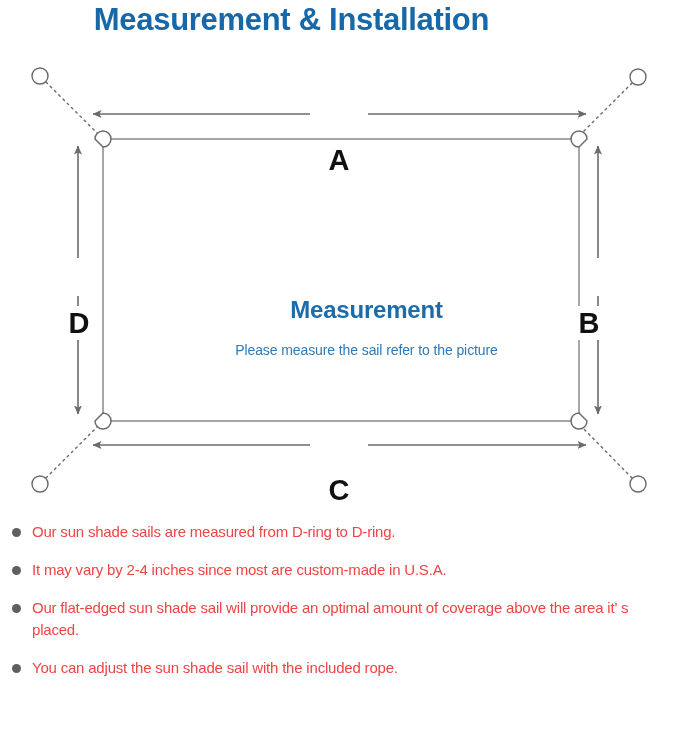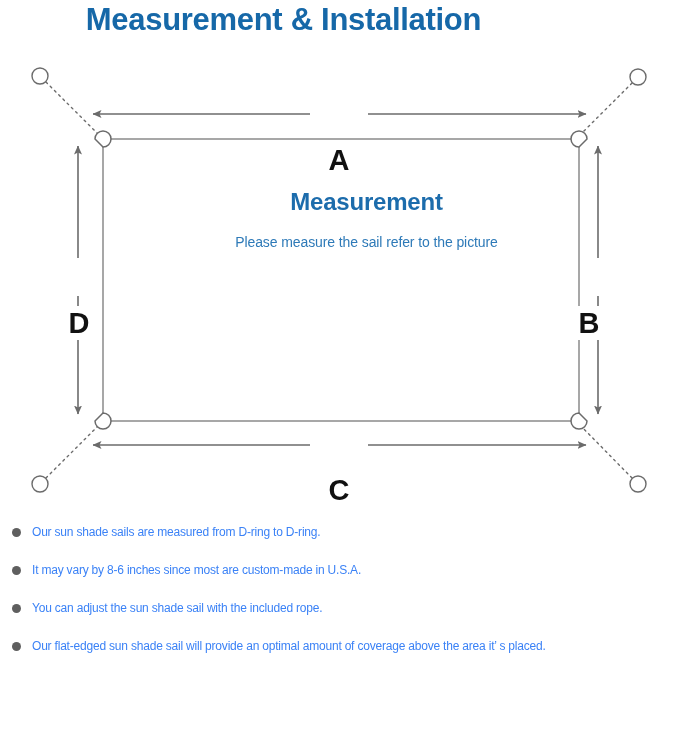--- a/index.html
+++ b/index.html
@@ -12,21 +12,21 @@
     height: 739px;
     position: relative;
     font-family: "Liberation Sans", sans-serif;
     color: #595959;
     overflow: hidden;
   }
 
   
   #page-title {
     position: absolute;
-    left: 0;
+    left: 8px;
     top: 0;
     width: 567px;
     text-align: center;
     font-size: 31px;
     font-weight: bold;
     letter-spacing: -0.3px;
     color: #1668A8;
     line-height: 40px;
   }
 
@@ -45,21 +45,21 @@
   
   #sail-label-group {
     position: absolute;
     left: 103px;
     top: 139px;
     width: 527px;
     height: 282px;
     display: flex;
     flex-direction: column;
     align-items: center;
-    justify-content: flex-start;
+    justify-content: center;
     pointer-events: none;
   }
   #sail-title {
     font-size: 24px;
     font-weight: bold;
     color: #1C6CAC;
     line-height: 30px;
     letter-spacing: -0.2px;
   }
   #sail-subtitle {
@@ -92,23 +92,23 @@
     position: absolute;
     left: 0;
     top: 521px;
     width: 679px;
   }
   .note-item {
     position: relative;
     padding-left: 32px;
     padding-right: 6px;
     margin-bottom: 16px;
-    font-size: 12px;
+    font-size: 15px;
     line-height: 22px;
-    color: #3b82f6;
+    color: #ef4444;
     letter-spacing: -0.2px;
   }
   .note-bullet {
     position: absolute;
     left: 12px;
     top: 7px;
     width: 9px;
     height: 9px;
     border-radius: 50%;
     background: #5f5f5f;
@@ -183,23 +183,23 @@
   <div class="dim-letter" id="dim-d">D</div>
 </div>
 
 <div id="notes">
   <div class="note-item">
     <span class="note-bullet"></span>
     <span>Our sun shade sails are measured from D-ring to D-ring.</span>
   </div>
   <div class="note-item">
     <span class="note-bullet"></span>
-    <span>It may vary by 8-6 inches since most are custom-made in U.S.A.</span>
+    <span>It may vary by 2-4 inches since most are custom-made in U.S.A.</span>
+  </div>
+  <div class="note-item">
+    <span class="note-bullet"></span>
+    <span>Our flat-edged sun shade sail will provide an optimal amount of coverage above the area it’ s placed.</span>
   </div>
   <div class="note-item">
     <span class="note-bullet"></span>
     <span>You can adjust the sun shade sail with the included rope.</span>
   </div>
-  <div class="note-item">
-    <span class="note-bullet"></span>
-    <span>Our flat-edged sun shade sail will provide an optimal amount of coverage above the area it’ s placed.</span>
-  </div>
 </div>
 
 </body></html>

